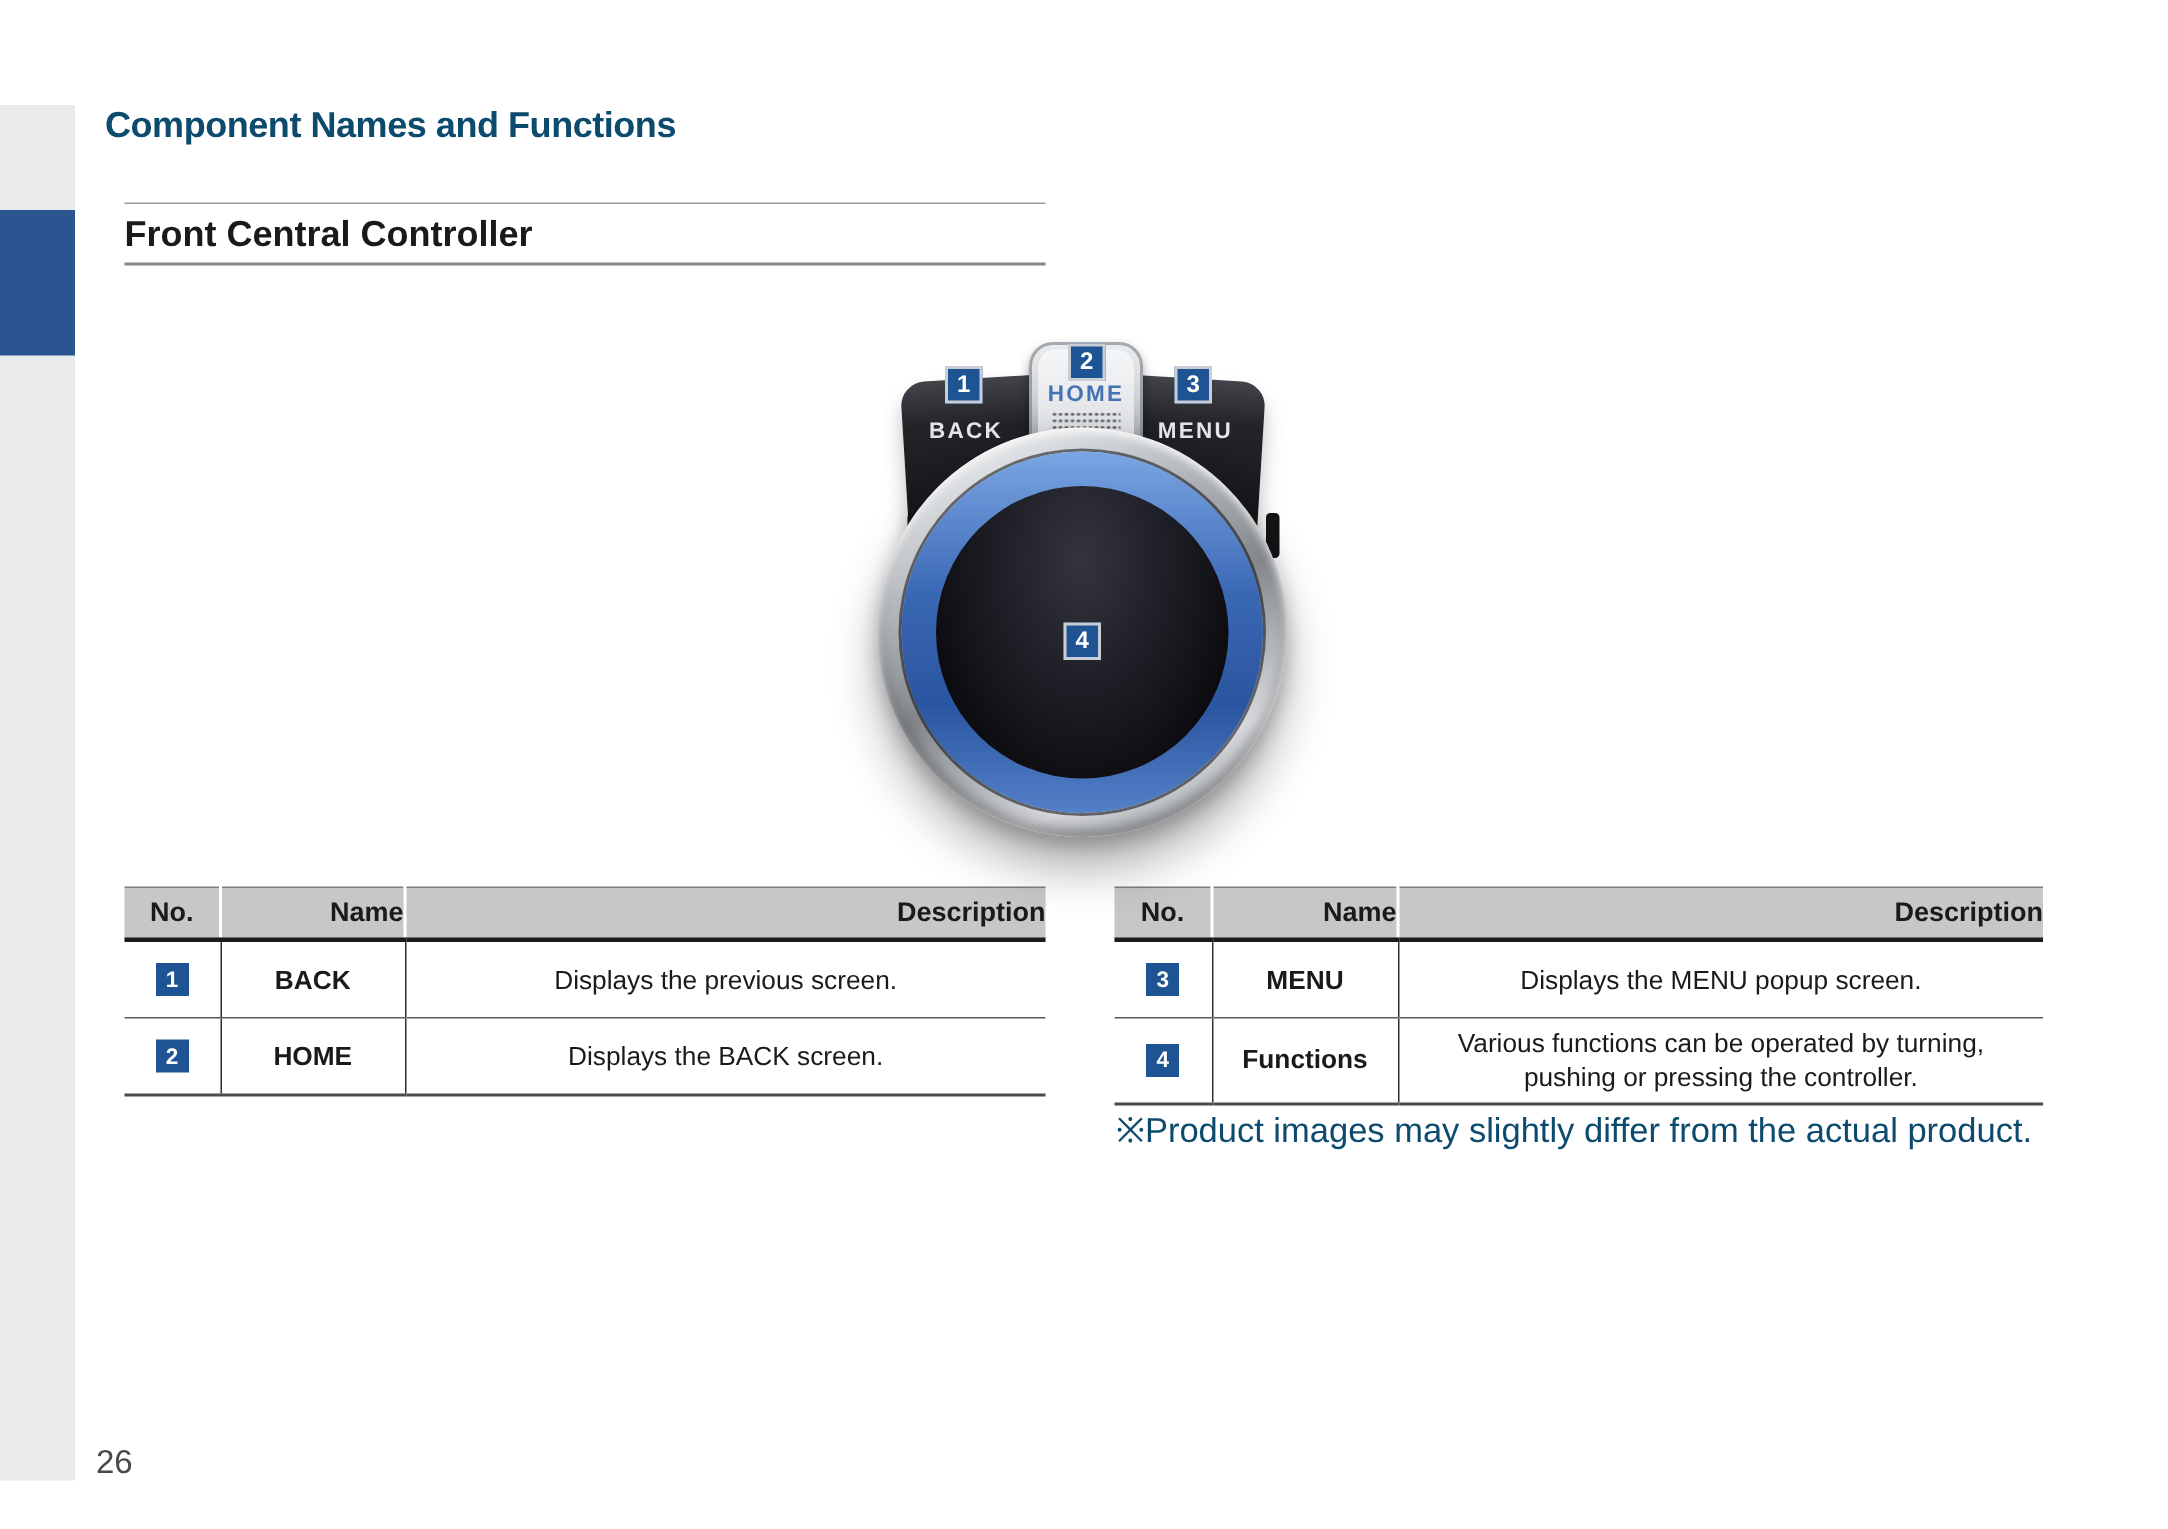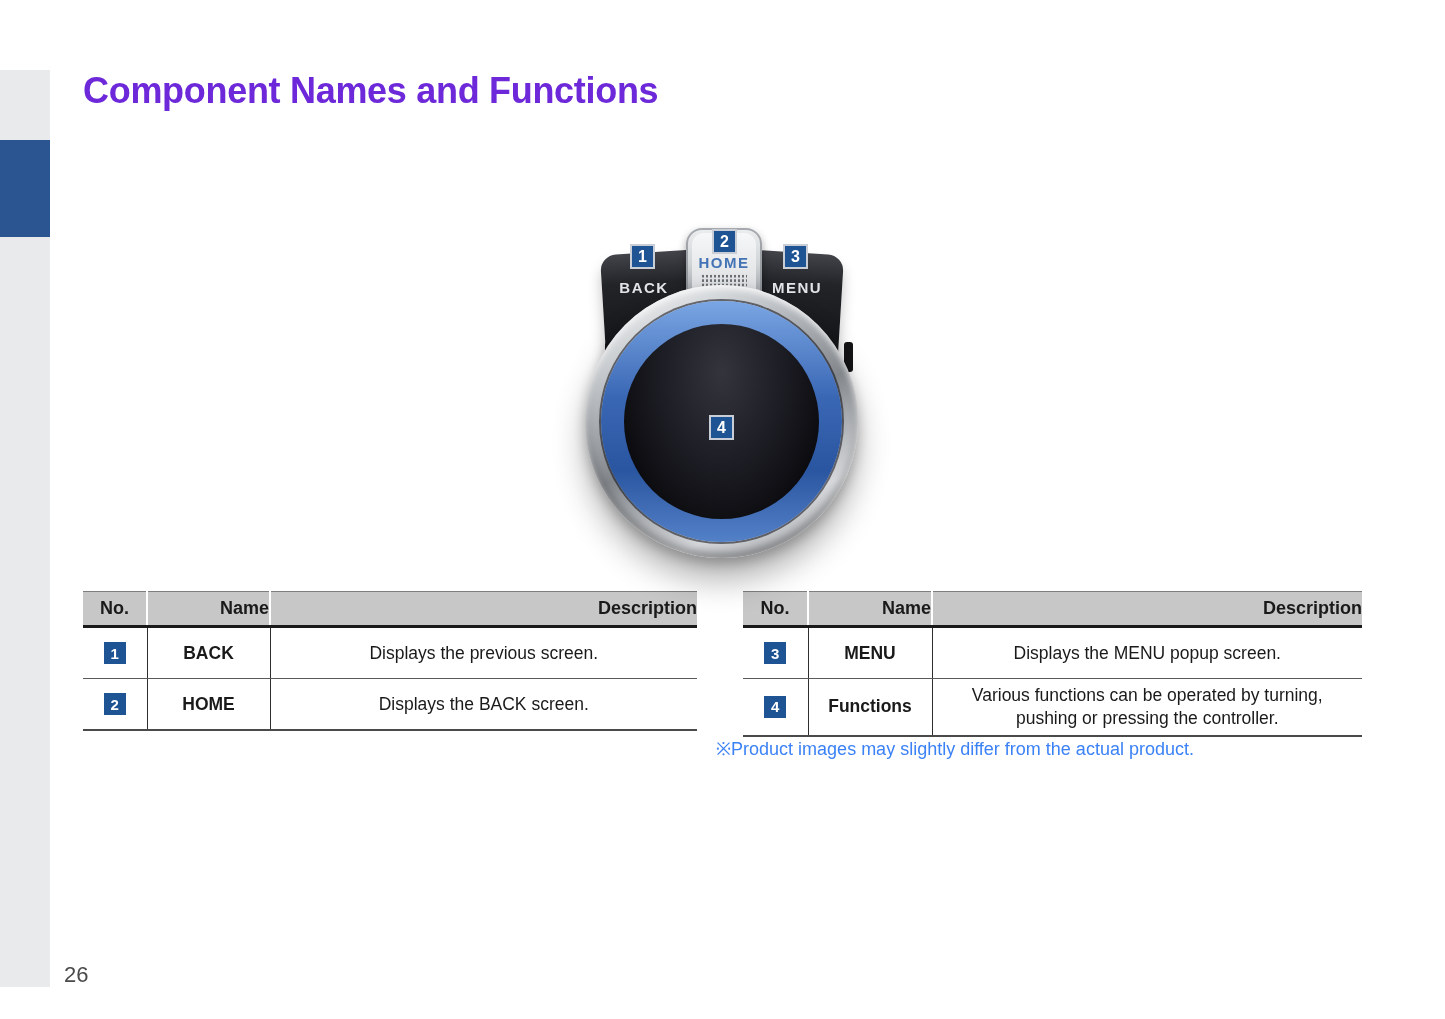--- a/index.html
+++ b/index.html
@@ -7,22 +7,22 @@
     position:relative; width:1445px; height:1019px; background:#ffffff;
     font-family:"Liberation Sans", sans-serif; color:#1a1a1a; overflow:hidden;
   }
 
   
   .sidebar-strip { position:absolute; left:0; top:70px; width:50px; height:917px; background:#E9EAEB; }
   .sidebar-tab   { position:absolute; left:0; top:140px; width:50px; height:97px; background:#2A5590; }
 
   
   .title {
-    position:absolute; left:83px; top:70px; margin:0;
-    font-size:36px; font-weight:bold; letter-spacing:-0.3px; color:#6d28d9;
+    position:absolute; left:70px; top:70px; margin:0;
+    font-size:24px; font-weight:bold; letter-spacing:-0.3px; color:#0c4a6e;
   }
   .section-head {
     position:absolute; left:83px; top:135px; width:614px;
     border-top:1px solid #9b9b9b; border-bottom:2px solid #878787;
     padding:7px 0 4px 0;
   }
   .section-head h2 { margin:0; font-size:24px; font-weight:bold; color:#1a1a1a; }
 
   
   .controller { position:absolute; left:580px; top:218px; width:285px; height:352px; }
@@ -109,33 +109,36 @@
   .spec-table td + td { border-left:1.5px solid #2e2e2e; }
   .spec-table tbody tr:last-child td { border-bottom:2px solid #4a4a4a; }
   .spec-table td.name { font-weight:bold; }
   .spec-table td.desc { text-align:center; padding:5px 9px; line-height:1.3; }
   .tbl-badge {
     display:inline-flex; width:22px; height:22px; background:#1E5394;
     color:#fff; font-size:15px; font-weight:bold;
     align-items:center; justify-content:center; vertical-align:middle;
   }
 
-  .footnote { position:absolute; left:716px; top:736px; font-size:18px; color:#3b82f6; }
+  .footnote { position:absolute; left:744px; top:736px; font-size:23px; color:#0c4a6e; }
   .page-number { position:absolute; left:64px; top:962px; font-size:22px; color:#4a4a4a; }
 </style>
 </head>
 <body>
 
 <div class="page">
 
   <div class="sidebar-strip"></div>
   <div class="sidebar-tab"></div>
 
   <h1 class="title">Component Names and Functions</h1>
 
+  <div class="section-head">
+    <h2>Front Central Controller</h2>
+  </div>
 
   <div class="controller">
     <div class="wing wing-left"></div>
     <div class="wing wing-right"></div>
     <div class="nub nub-left"></div>
     <div class="nub nub-right"></div>
 
     <div class="home-stem">
       <div class="home-face"></div>
     </div>

